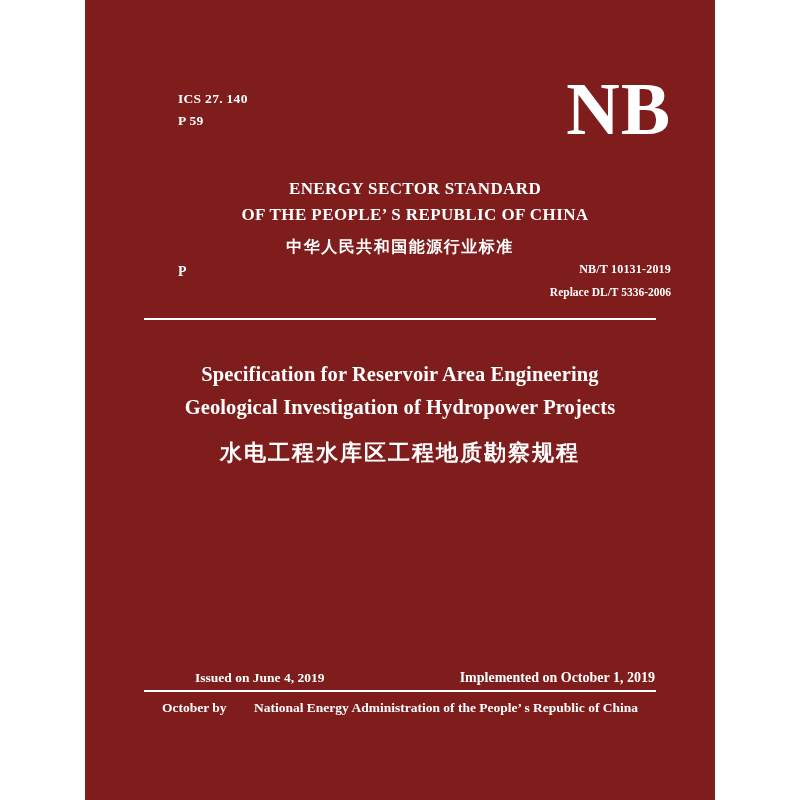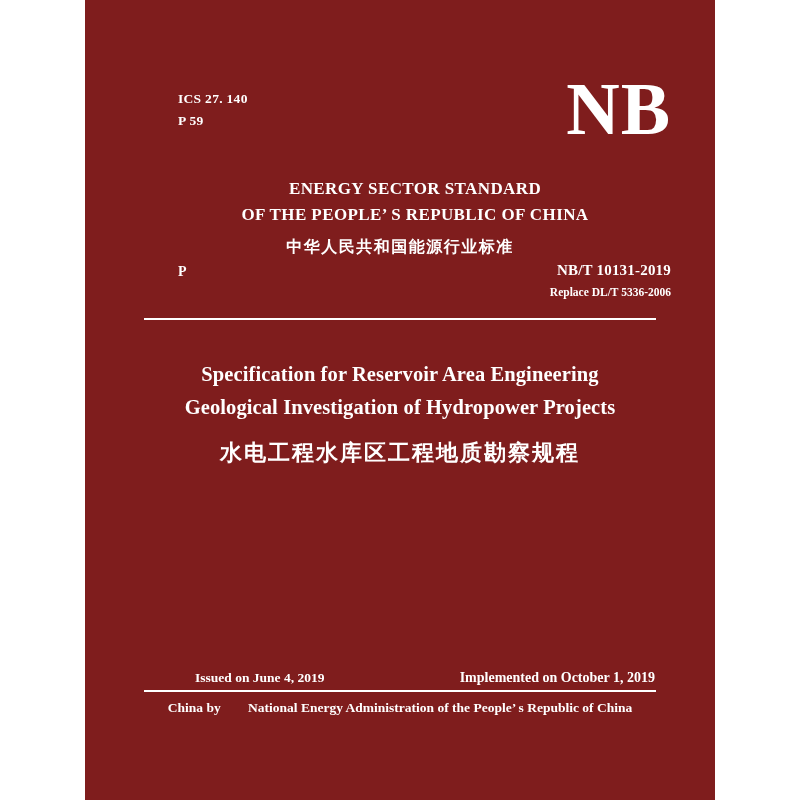--- a/index.html
+++ b/index.html
@@ -78,21 +78,21 @@
     position: absolute;
     left: 93px;
     top: 2px;
     font-size: 14px;
     font-weight: bold;
   }
   .std-no {
     position: absolute;
     right: 44px;
     top: 0px;
-    font-size: 15px;
+    font-size: 12px;
     font-weight: bold;
     text-align: left;
     letter-spacing: 0.2px;
   }
   .replace {
     position: absolute;
     right: 44px;
     top: 24px;
     font-size: 11.5px;
     font-weight: bold;
@@ -193,17 +193,17 @@
   </div>
 
   <div class="dates-row">
     <div class="issued-on">Issued on June 4, 2019</div>
     <div class="implemented-on">Implemented on October 1, 2019</div>
   </div>
 
   <div class="rule rule-bottom"></div>
 
   <div class="issuer-row">
-    <span class="issuer-label">China by</span>
+    <span class="issuer-label">October by</span>
     <span>National Energy Administration of the People’ s Republic of China</span>
   </div>
 
 </div>
 
 </body></html>

